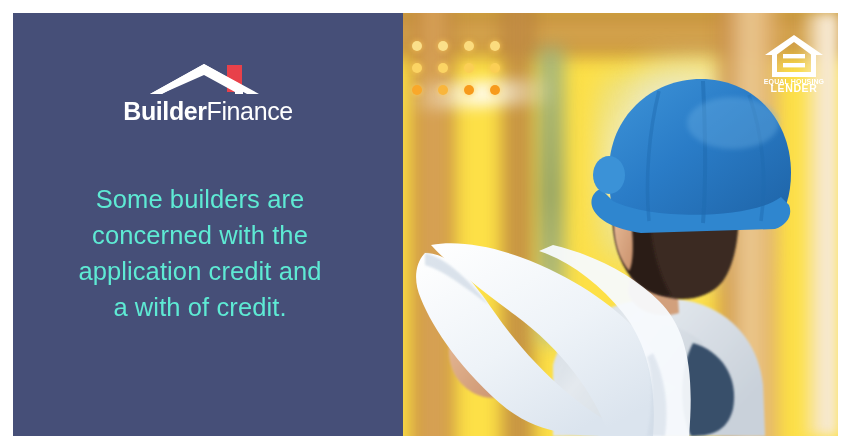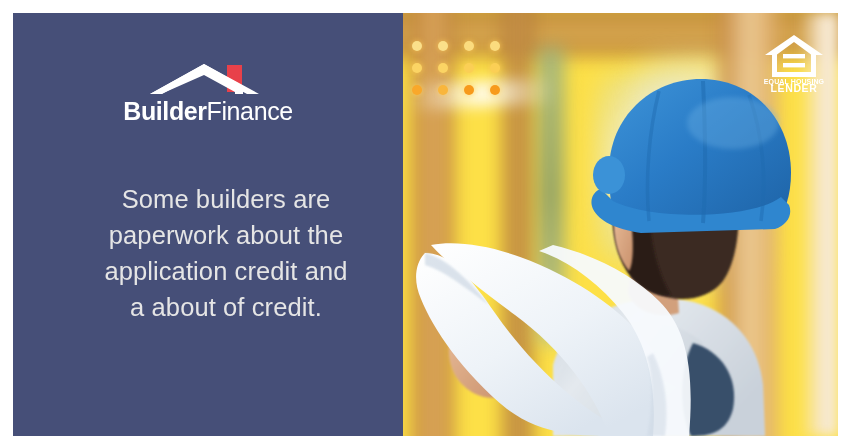--- a/index.html
+++ b/index.html
@@ -65,24 +65,24 @@
     color: #ffffff;
   }
   .logo-text .lt-light {
     font-weight: 400;
     color: #ffffff;
   }
 
   .quote {
     position: absolute;
     top: 168px;
-    left: 36px;
+    left: 10px;
     width: 354px;
     text-align: center;
-    color: #e5e5e5;
+    color: #5eead4;
     font-size: 25.5px;
     line-height: 36px;
     font-weight: 500;
     letter-spacing: 0.1px;
   }
   .quote-line { display: block; white-space: nowrap; }
 
   
   .photo {
     position: relative;
@@ -199,23 +199,23 @@
           <path d="M3 33 L57 3 L112 33 L100 33 L57 10 L15 33 Z" fill="#ffffff"></path>
         </svg>
       </div>
       <div class="logo-text">
         <span class="lt-bold">Builder</span><span class="lt-light">Finance</span>
       </div>
     </div>
 
     <div class="quote">
       <span class="quote-line">Some builders are</span>
-      <span class="quote-line">paperwork about the</span>
+      <span class="quote-line">concerned with the</span>
       <span class="quote-line">application credit and</span>
-      <span class="quote-line">a about of credit.</span>
+      <span class="quote-line">a with of credit.</span>
     </div>
 
   </div>
 
   <div class="photo">
 
     <div class="bg-base"></div>
     <div class="bg-wood-e"></div>
     <div class="bg-wood-a"></div>
     <div class="bg-wood-b"></div>

